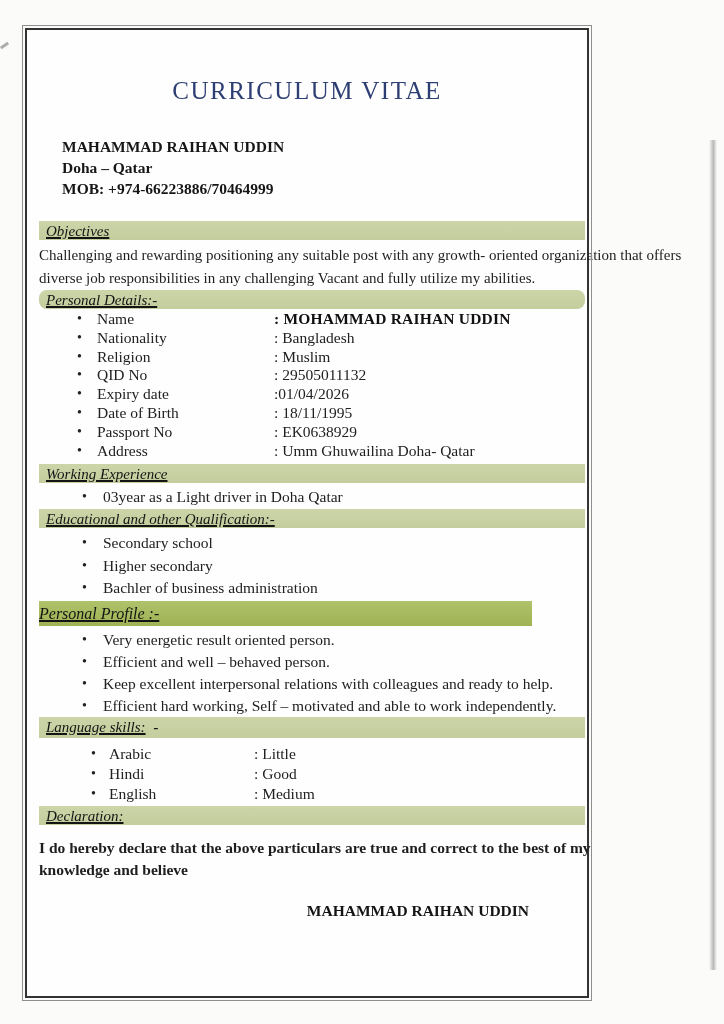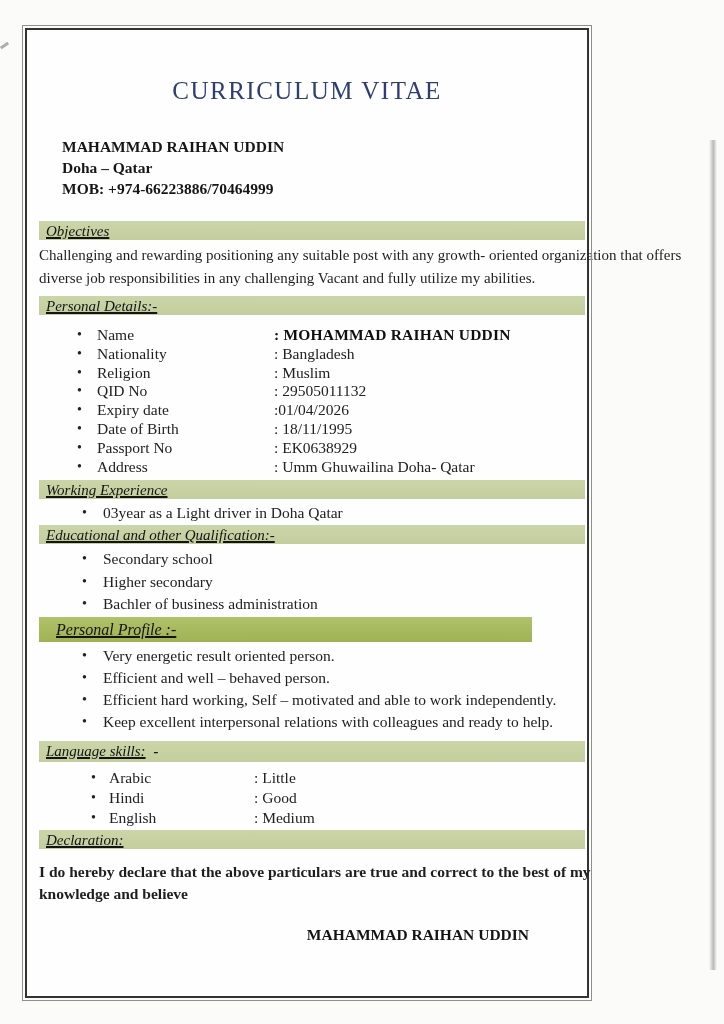--- a/index.html
+++ b/index.html
@@ -50,38 +50,38 @@
     padding:1px 0 1px 7px;
     line-height:17px;
   }
   .bar .h{
     font-weight:normal;font-style:italic;font-size:15px;color:#141414;
     text-decoration:underline;
     text-decoration-thickness:1.5px;
   }
   .bar .h-suffix{font-weight:bold;font-style:italic;font-size:15px;color:#141414;margin-left:4px;}
   .bar--objectives{margin-top:22px;}
-  .bar--personal{margin-top:6px;}
+  .bar--personal{margin-top:0;border-radius:8px;}
   .bar--working{margin-top:4px;}
   .bar--education{margin-top:2px;}
   .bar--profile{
-    margin-top:1px;height:22px;padding:2px 0 1px 17px;line-height:22px;
+    margin-top:1px;height:22px;padding:2px 0 1px 0;line-height:22px;
     margin-right:55px;
     background:linear-gradient(180deg,#b0c26a,#9fb254);
   }
   .bar--profile .h{font-size:16px;}
-  .bar--language{margin-top:8px;height:19px;line-height:18px;}
+  .bar--language{margin-top:0;height:19px;line-height:18px;}
   .bar--declaration{margin-top:2px;}
 
   .para{
     margin:4px 0 0 12px;width:648px;
     font-size:15px;line-height:23px;color:#1e1e1e;
   }
   
-  .kv-list{margin-top:11px;}
+  .kv-list{margin-top:1px;}
   .kv-row{position:relative;padding-left:70px;line-height:18.8px;font-size:15.5px;height:18.8px;}
   .kv-row::before{content:"•";position:absolute;left:50px;top:0;font-size:14px;}
   .kv-value{position:absolute;left:247px;top:0;white-space:nowrap;}
   .kv-value--strong{font-weight:bold;letter-spacing:.2px;color:#101010;}
   .kv-list--lang{margin-top:6px;}
   .kv-list--lang .kv-row{line-height:20px;height:20px;margin-left:12px;}
   .kv-list--lang .kv-row::before{left:52px;}
   .kv-list--lang .kv-value{left:215px;}
 
   
@@ -178,22 +178,22 @@
     <li>Higher secondary</li>
     <li>Bachler of business administration</li>
   </ul>
 
   <div class="bar bar--profile">
     <span class="h">Personal Profile :-</span>
   </div>
   <ul class="blist blist--profile">
     <li>Very energetic result oriented person.</li>
     <li>Efficient and well – behaved person.</li>
+    <li>Keep excellent interpersonal relations with colleagues and ready to help.</li>
     <li>Efficient hard working, Self – motivated and able to work independently.</li>
-    <li>Keep excellent interpersonal relations with colleagues and ready to help.</li>
   </ul>
 
   <div class="bar bar--language">
     <span class="h">Language skills:</span>
     <span class="h-suffix">-</span>
   </div>
   <div class="kv-list kv-list--lang">
     <div class="kv-row">
       <span class="kv-label">Arabic</span>
       <span class="kv-value">: Little</span>

